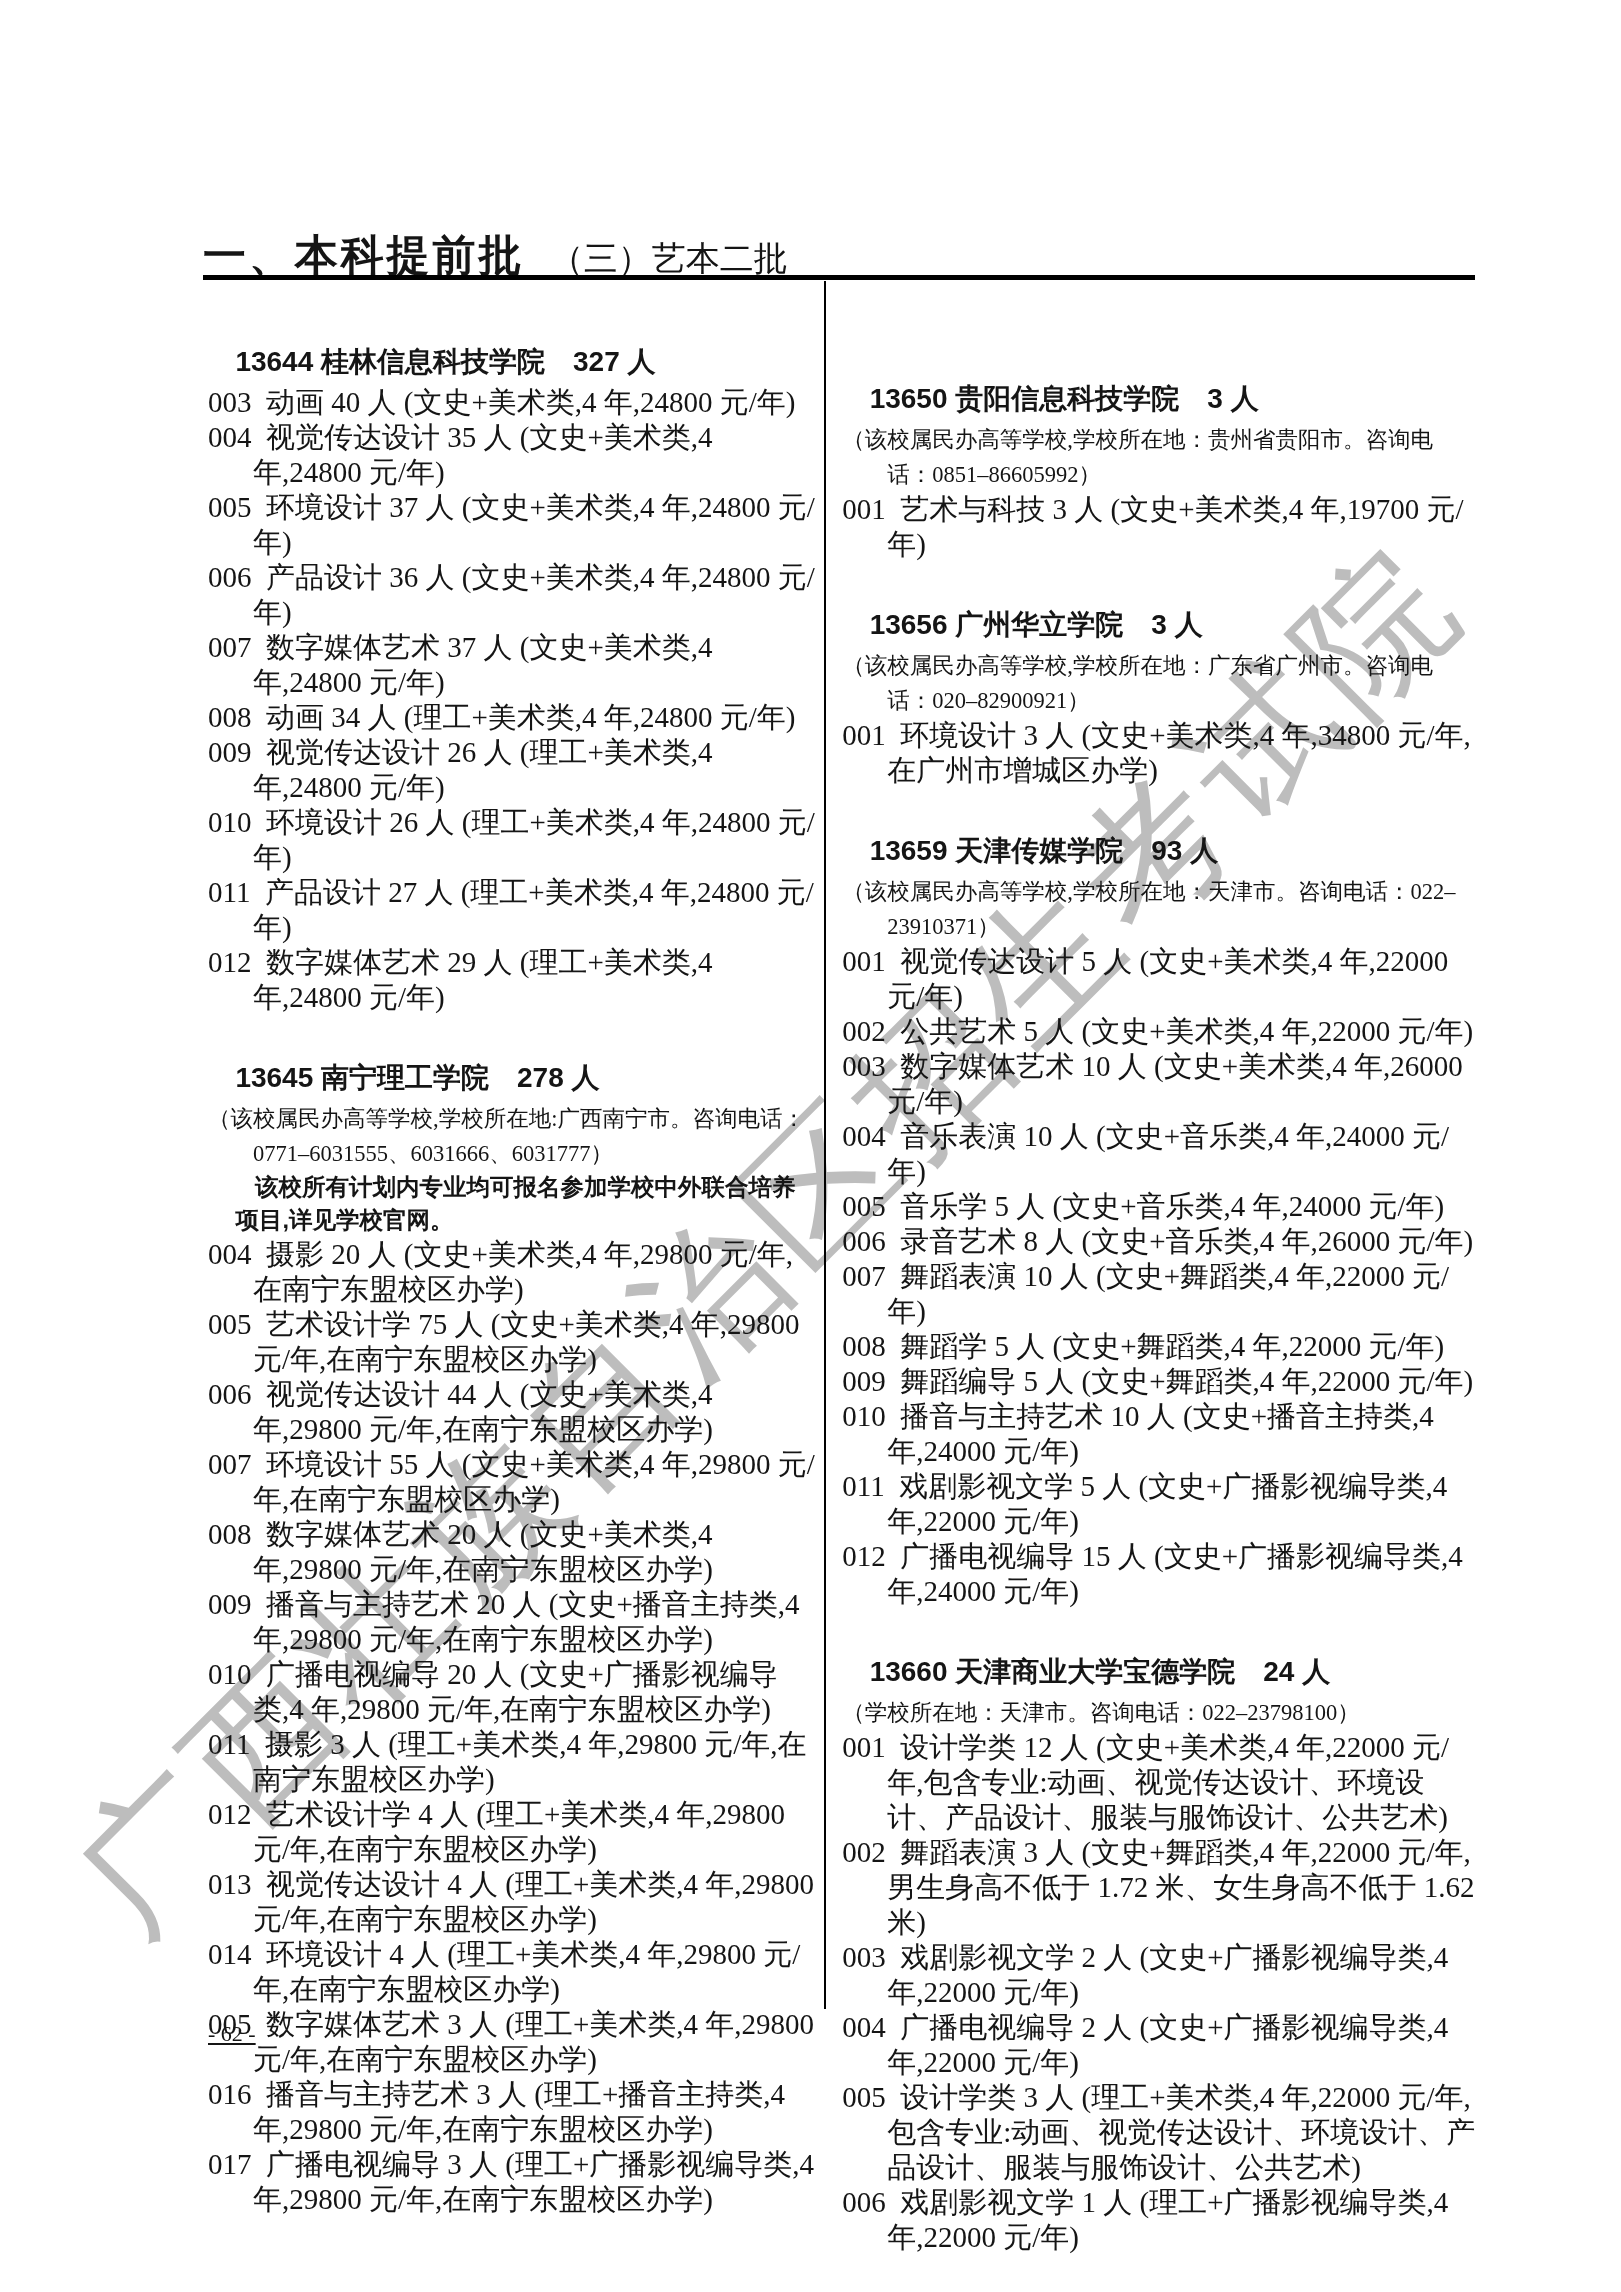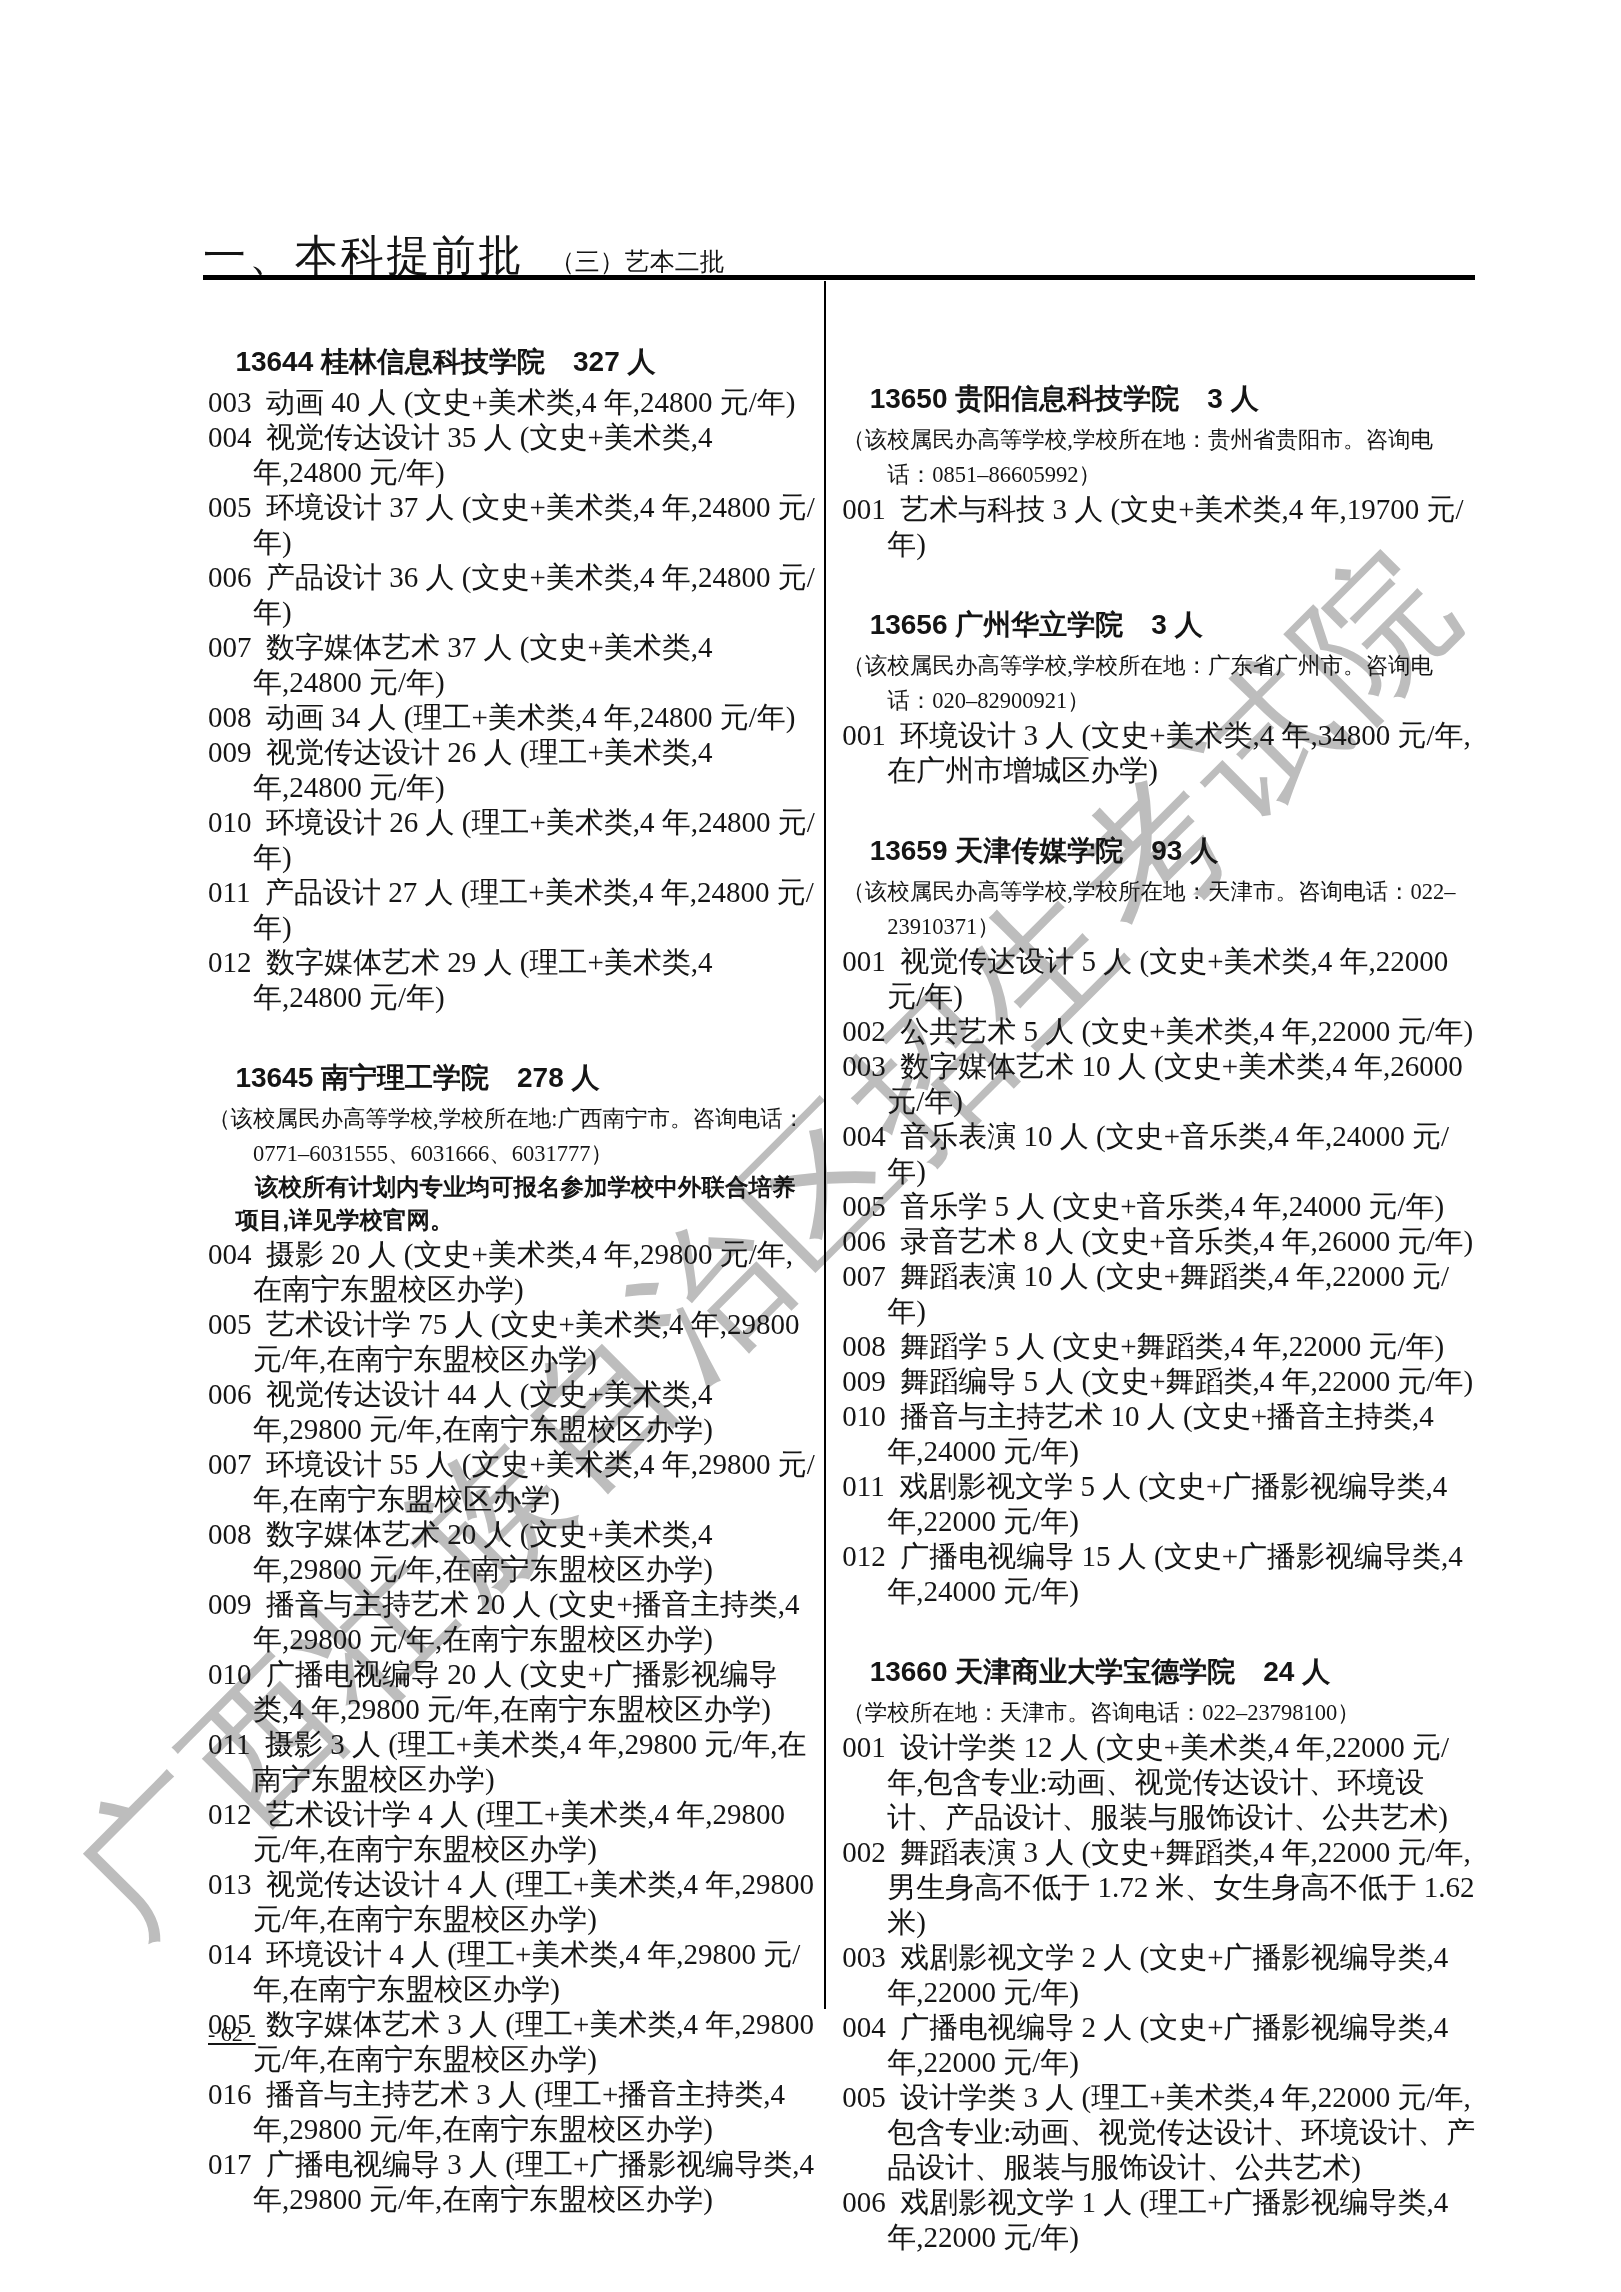--- a/index.html
+++ b/index.html
@@ -24,26 +24,26 @@
     z-index:1;
     pointer-events:none;
   }
   
   .page-header{
     position:absolute;left:203px;top:227px;z-index:2;
     white-space:nowrap;
   }
   .page-title{
     font-family:"Liberation Sans","DejaVu Sans",sans-serif;
-    font-weight:normal;
+    font-weight:bold;
     font-size:43px;
     letter-spacing:2.9px;
   }
   .page-subtitle{
-    font-size:25px;
+    font-size:34px;
     margin-left:25.5px;
   }
   .header-rule{
     position:absolute;left:203px;top:275px;
     width:1272px;height:4.9px;background:#000;z-index:2;
   }
   .column-divider{
     position:absolute;left:824px;top:281px;
     width:2px;height:1728px;background:#000;z-index:2;
   }

